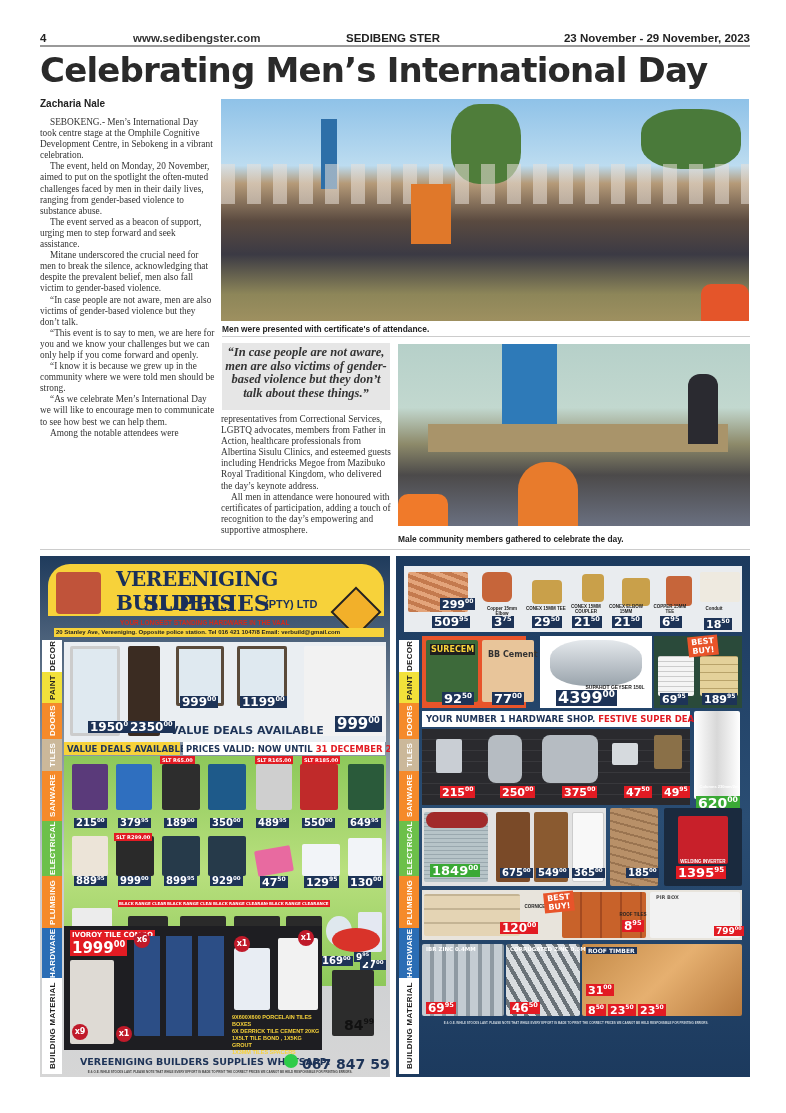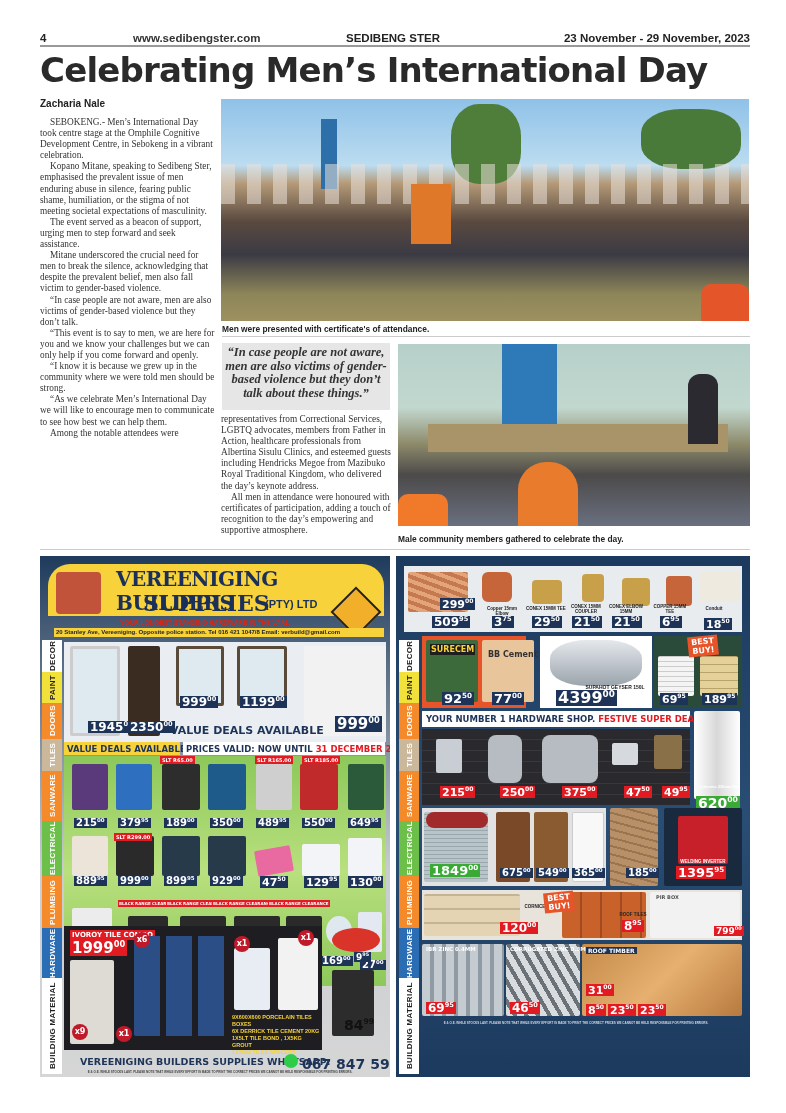--- a/index.html
+++ b/index.html
@@ -41,21 +41,21 @@
   <span style="left:93px;color:#333">www.sedibengster.com</span>
   <span style="left:306px">SEDIBENG STER</span>
   <span style="right:0">23 November - 29 November, 2023</span>
 </div>
 
 <h1 class="title">Celebrating Men’s International Day</h1>
 <div class="byline">Zacharia Nale</div>
 
 <div class="col col1">
   <p>SEBOKENG.- Men’s International Day took centre stage at the Omphile Cognitive Development Centre, in Sebokeng in a vibrant celebration.</p>
-  <p>Kopano Mitane, speaking to Sedibeng Ster, emphasised the prevalent issue of men enduring abuse in silence, fearing public shame, humiliation, or the stigma of not meeting societal expectations of masculinity.</p>
+  <p>The event, held on Monday, 20 November, aimed to put on the spotlight the often-muted challenges faced by men in their daily lives, ranging from gender-based violence to substance abuse.</p>
   <p>The event served as a beacon of support, urging men to step forward and seek assistance.</p>
   <p>Mitane underscored the crucial need for men to break the silence, acknowledging that despite the prevalent belief, men also fall victim to gender-based violence.</p>
   <p>“In case people are not aware, men are also victims of gender-based violence but they don’t talk.</p>
   <p>“This event is to say to men, we are here for you and we know your challenges but we can only help if you come forward and openly.</p>
   <p>“I know it is because we grew up in the community where we were told men should be strong.</p>
   <p>“As we celebrate Men’s International Day we will like to encourage men to communicate to see how best we can help them.</p>
   <p>Among the notable attendees were</p>
 </div>
 
 <div class="photo1">
@@ -109,21 +109,21 @@
     <div style="height:96px;background:#fff;color:#222">BUILDING MATERIAL</div>
   </div>
 
   <div style="position:absolute;left:24px;top:86px;width:322px;height:100px;background:#eaeef2">
     <div class="prod" style="left:6px;top:4px;width:50px;height:90px;background:#dfe9f0;border:3px solid #ccc"></div>
     <div class="prod" style="left:64px;top:4px;width:32px;height:90px;background:#3b2c22"></div>
     <div class="prod" style="left:112px;top:4px;width:48px;height:60px;background:#dfe9f0;border:3px solid #5a4a3a"></div>
     <div class="prod" style="left:173px;top:4px;width:50px;height:60px;background:#dfe9f0;border:3px solid #5a4a3a"></div>
     <div class="prod" style="left:240px;top:4px;width:82px;height:90px;background:#f2f2f2"></div>
   </div>
-  <div class="ptag" style="left:48px;top:165px;font-size:12px"><span>1945</span><sup>00</sup></div>
+  <div class="ptag" style="left:48px;top:165px;font-size:12px"><span>1950</span><sup>00</sup></div>
   <div class="ptag" style="left:88px;top:165px;font-size:12px"><span>2350</span><sup>00</sup></div>
   <div class="ptag" style="left:140px;top:140px;font-size:12px"><span>999</span><sup>00</sup></div>
   <div class="ptag" style="left:200px;top:140px;font-size:12px"><span>1199</span><sup>00</sup></div>
   <div class="ptag" style="left:295px;top:160px;font-size:15px"><span>999</span><sup>00</sup></div>
   <div class="strip" style="left:130px;top:168px;font-size:11px;color:#1d3357">VALUE DEALS AVAILABLE</div>
 
   <div class="strip" style="left:24px;top:186px;width:116px;height:13px;background:#f7d23a;color:#1d3357;font-size:8.5px;padding:2px 3px">VALUE DEALS AVAILABLE</div>
   <div class="strip" style="left:143px;top:186px;width:202px;height:13px;background:#fff;color:#1d3357;font-size:8.5px;padding:2px 3px"><span>PRICES VALID: NOW UNTIL </span><span style="color:#e21b23">31 DECEMBER 2023</span></div>
 
   <div style="position:absolute;left:24px;top:200px;width:322px;height:230px;background:linear-gradient(180deg,#8dc85a,#b9e07e 50%,#8dc85a)">

